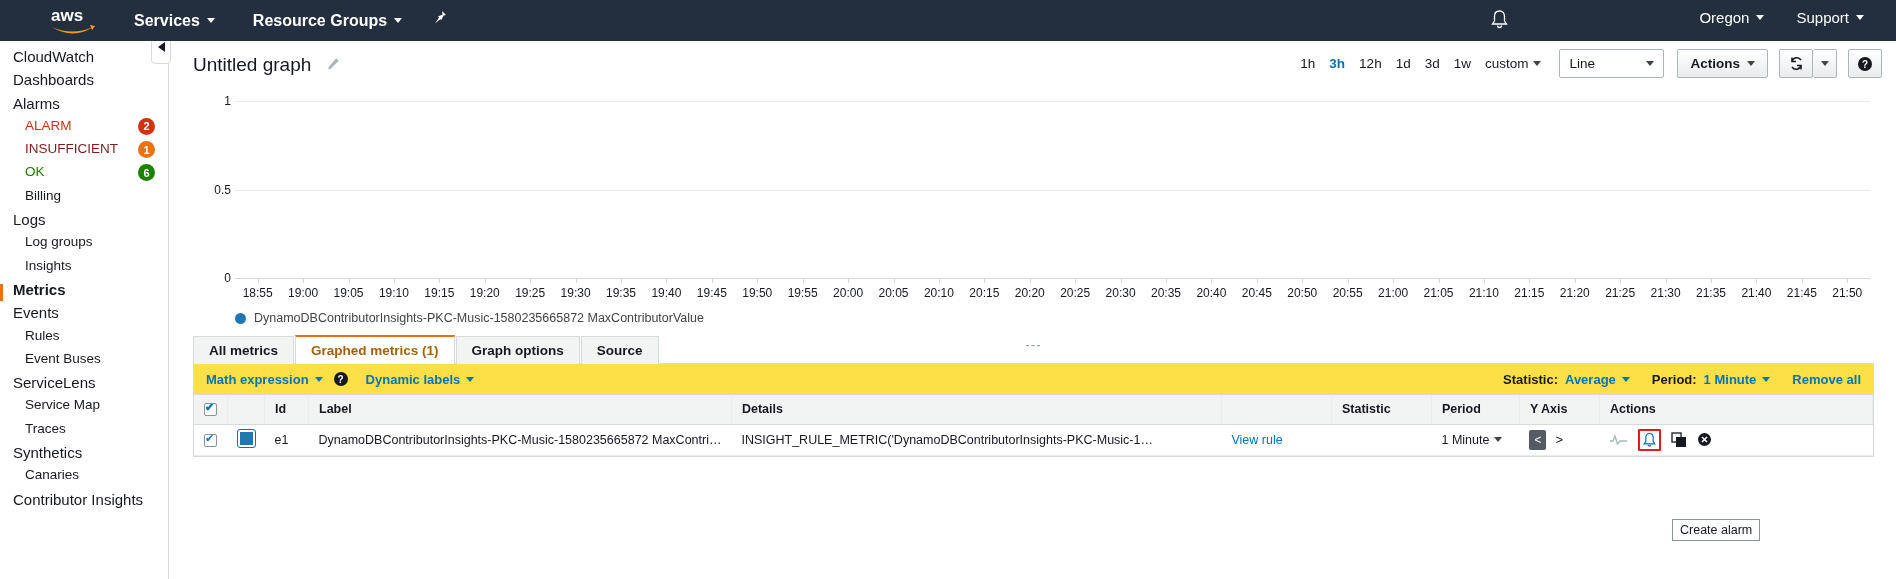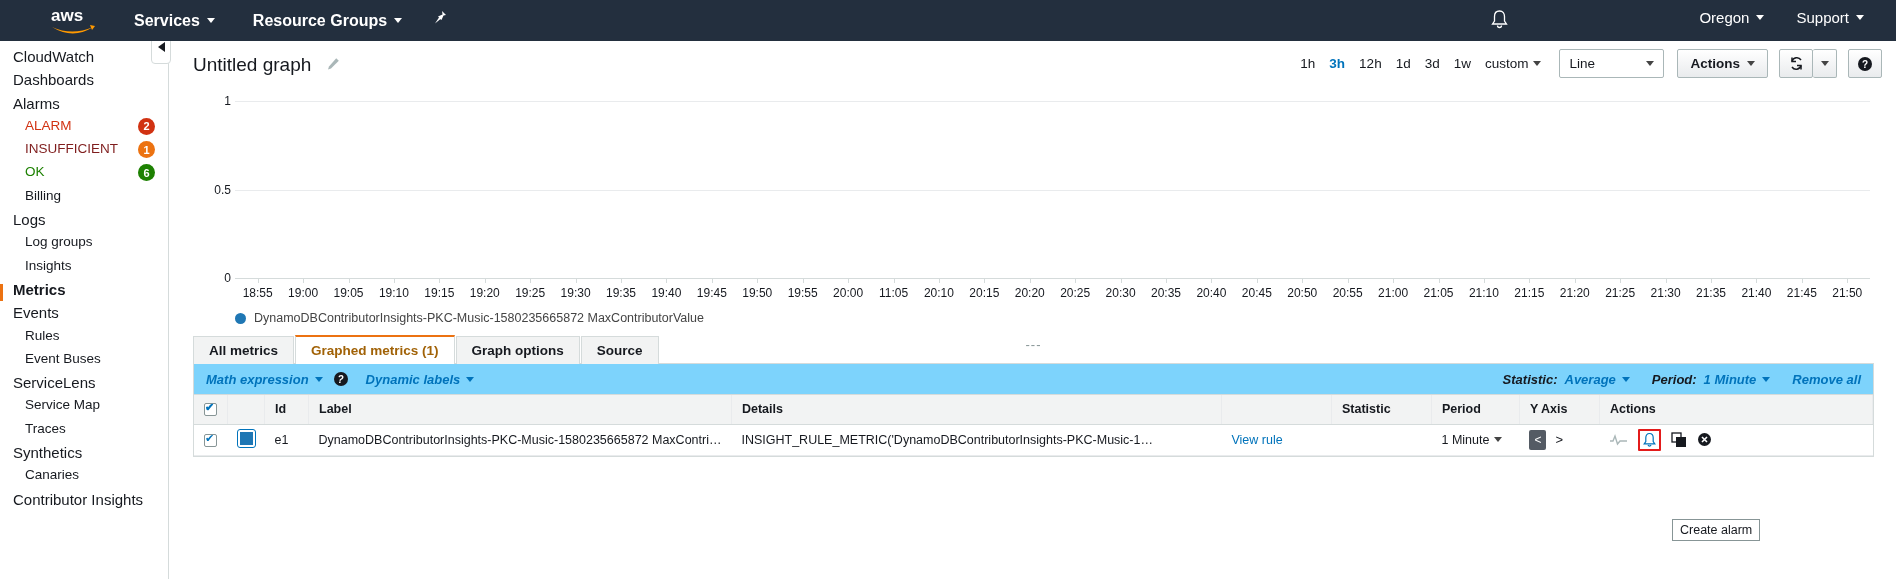--- a/index.html
+++ b/index.html
@@ -178,24 +178,23 @@
     margin-right: 1px; position: relative; top: 1px;
   }
   .tab.active {
     background: #fff; border-top: 2px solid #ec7211;
     height: 29px; color: #a16207;
   }
 
   
   .panel { margin: 0 22px 0 24px; border: 1px solid #d5dbdb; border-top: none; }
   .panel-toolbar {
-    height: 31px; background: #7dd3fc;
+    height: 31px; background: #fde047;
     display: flex; align-items: center; padding: 0 12px;
     border-bottom: 1px solid #d5dbdb;
-    font-style: italic;
   }
   .link-blue {
     color: #0073bb; font-size: 13px; font-weight: bold;
     cursor: pointer; display: flex; align-items: center; gap: 6px;
   }
   .caret-blue {
     width: 0; height: 0;
     border-left: 4px solid transparent;
     border-right: 4px solid transparent;
     border-top: 5px solid #0073bb;
@@ -493,21 +492,21 @@
         <div class="xlabel" style="left: 12.5%;">19:15</div>
         <div class="xlabel" style="left: 15.2778%;">19:20</div>
         <div class="xlabel" style="left: 18.0556%;">19:25</div>
         <div class="xlabel" style="left: 20.8333%;">19:30</div>
         <div class="xlabel" style="left: 23.6111%;">19:35</div>
         <div class="xlabel" style="left: 26.3889%;">19:40</div>
         <div class="xlabel" style="left: 29.1667%;">19:45</div>
         <div class="xlabel" style="left: 31.9444%;">19:50</div>
         <div class="xlabel" style="left: 34.7222%;">19:55</div>
         <div class="xlabel" style="left: 37.5%;">20:00</div>
-        <div class="xlabel" style="left: 40.2778%;">11:05</div>
+        <div class="xlabel" style="left: 40.2778%;">20:05</div>
         <div class="xlabel" style="left: 43.0556%;">20:10</div>
         <div class="xlabel" style="left: 45.8333%;">20:15</div>
         <div class="xlabel" style="left: 48.6111%;">20:20</div>
         <div class="xlabel" style="left: 51.3889%;">20:25</div>
         <div class="xlabel" style="left: 54.1667%;">20:30</div>
         <div class="xlabel" style="left: 56.9444%;">20:35</div>
         <div class="xlabel" style="left: 59.7222%;">20:40</div>
         <div class="xlabel" style="left: 62.5%;">20:45</div>
         <div class="xlabel" style="left: 65.2778%;">20:50</div>
         <div class="xlabel" style="left: 68.0556%;">20:55</div>

